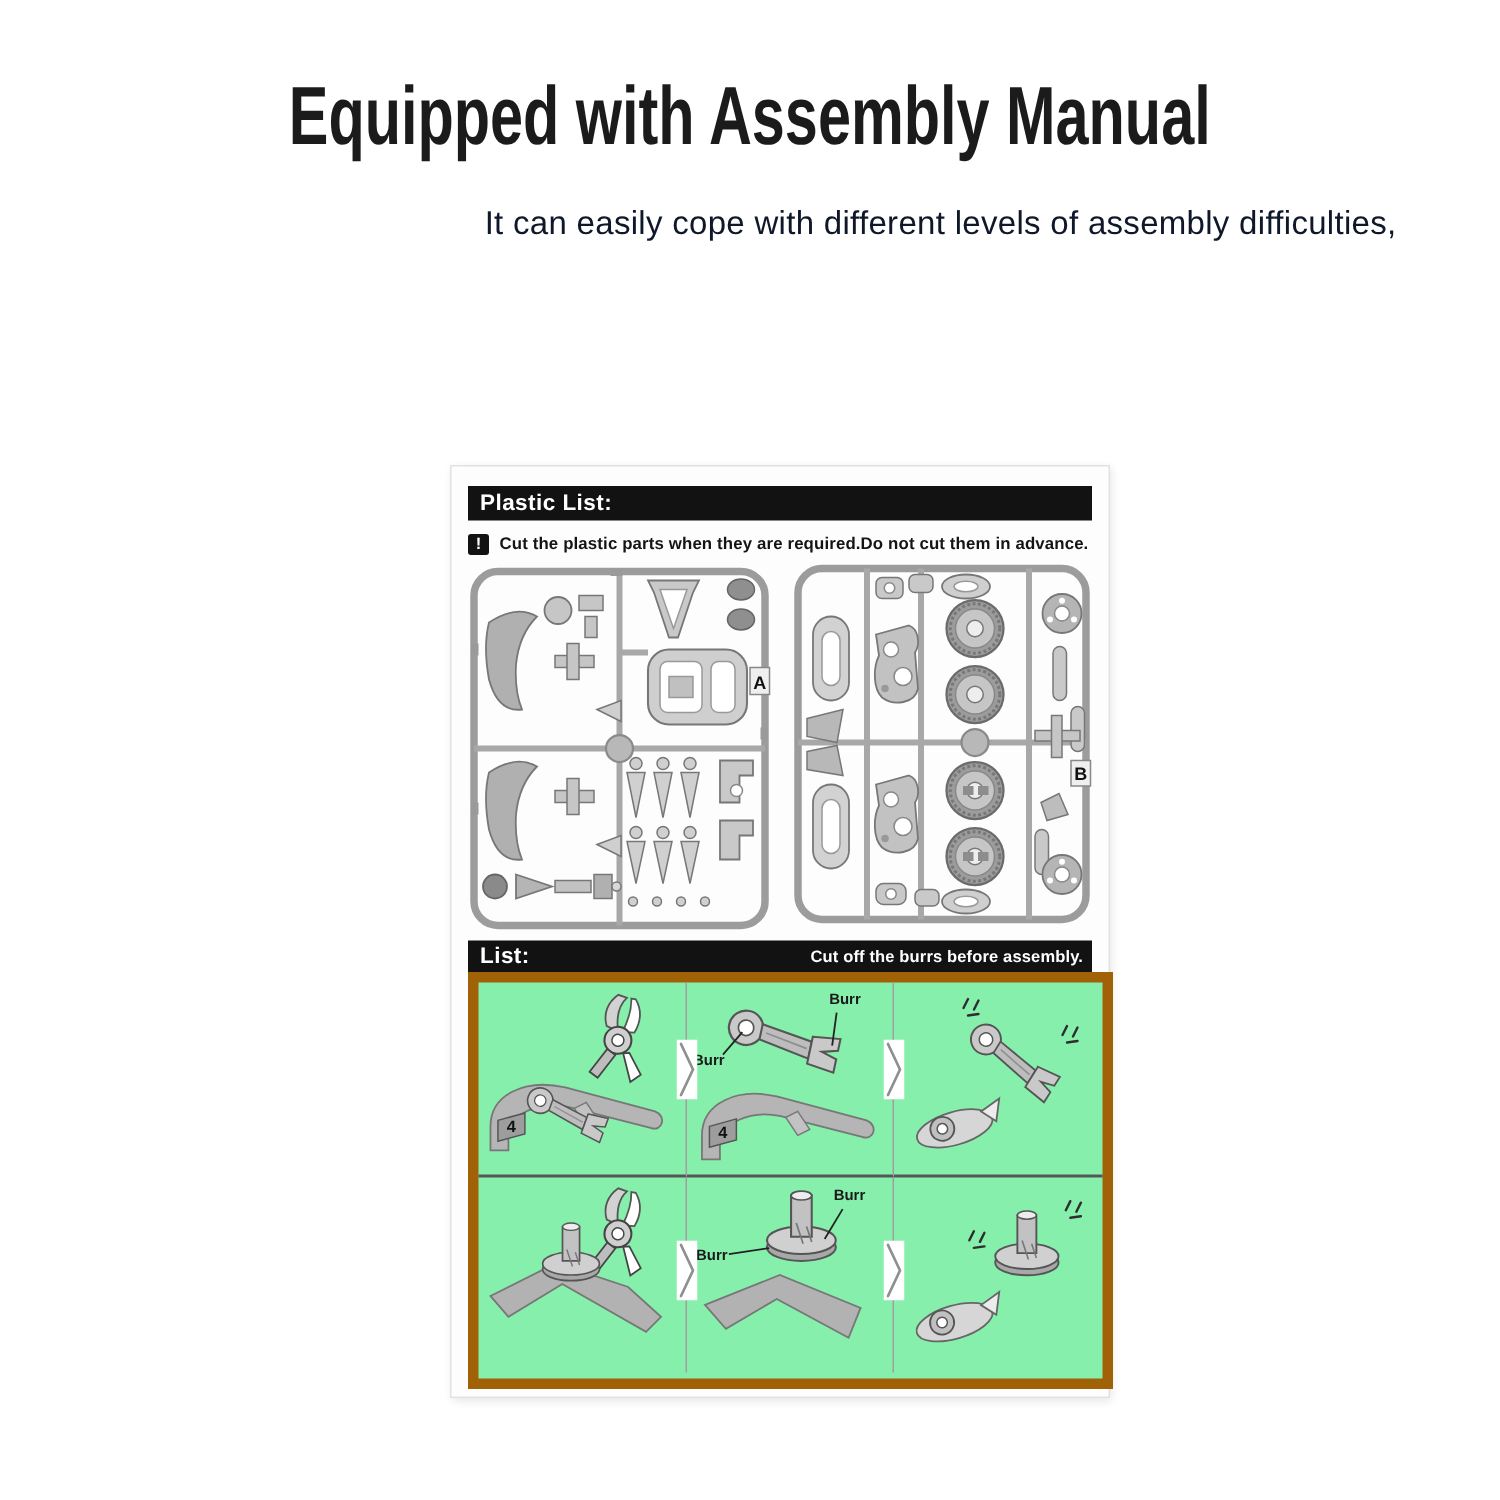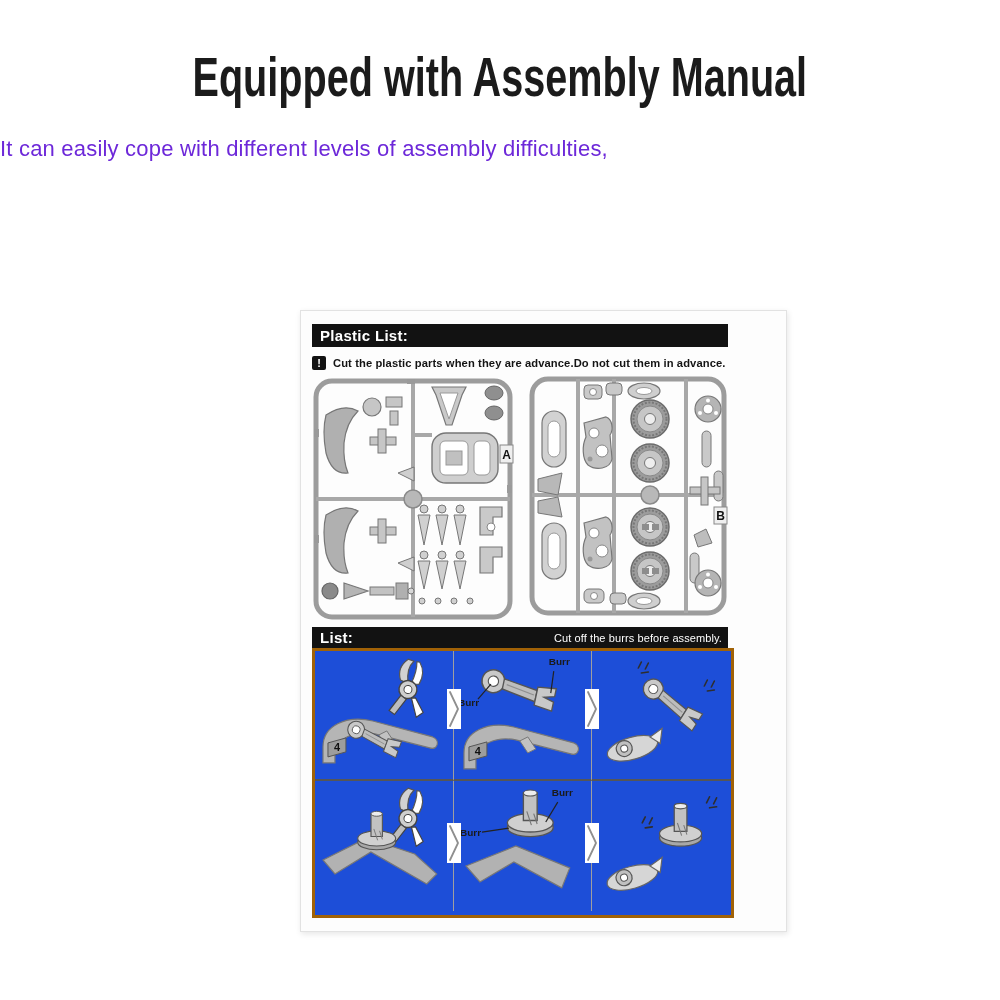--- a/index.html
+++ b/index.html
@@ -2,38 +2,38 @@
 <html><head>
 <meta charset="utf-8">
 <style>
   html,body{margin:0;padding:0;background:#ffffff;}
   .canvas{position:relative;width:1000px;height:1000px;background:#ffffff;overflow:hidden;
           font-family:"Liberation Sans",sans-serif;}
   
   .title{position:absolute;top:46px;left:0;width:1000px;text-align:center;line-height:62px;
          font-size:55px;font-weight:800;color:#1b1b1b;white-space:nowrap;}
   .title-inner{display:inline-block;transform:scaleX(.72);transform-origin:center;letter-spacing:0;}
-  .subtitle{position:absolute;top:127px;left:0;width:931px;text-align:left;
-            font-size:22px;line-height:43px;color:#6d28d9;font-weight:400;letter-spacing:.2px;}
+  .subtitle{position:absolute;top:127px;left:0;width:931px;text-align:right;
+            font-size:22px;line-height:43px;color:#0f172a;font-weight:400;letter-spacing:.2px;}
   
   .manual{position:absolute;left:300px;top:310px;width:438px;height:620px;background:#fdfdfd;
-          border:1px solid #e2e2e2;box-shadow:1px 2px 6px rgba(0,0,0,.10);padding-left:47px;}
+          border:1px solid #e2e2e2;box-shadow:1px 2px 6px rgba(0,0,0,.10);}
   .bar{position:absolute;left:11px;width:416px;background:#121212;color:#ffffff;
        display:flex;align-items:center;justify-content:space-between;}
   .pl-bar{top:13px;height:23px;}
   .bar .bar-title{font-size:15px;font-weight:bold;padding-left:8px;letter-spacing:.3px;}
-  .bar .bar-note{font-size:11px;font-weight:normal;padding-right:6px;letter-spacing:.1px;}
+  .bar .bar-note{font-size:11px;font-weight:bold;padding-right:6px;letter-spacing:.1px;}
   .warning{position:absolute;left:11px;top:44px;height:16px;display:flex;align-items:center;gap:7px;}
   .warn-icon{width:14px;height:14px;background:#121212;border-radius:2px;color:#fff;
              font-size:11px;font-weight:bold;display:flex;align-items:center;justify-content:center;line-height:1;}
   .warn-text{font-size:11.2px;font-weight:bold;color:#141414;letter-spacing:.1px;}
   .sprues{position:absolute;left:11px;top:64px;width:416px;height:248px;display:block;}
   .hints-bar{top:316px;height:21px;}
-  .hints-grid{position:absolute;left:11px;top:337px;width:416px;height:264px;border:3px solid #a16207;
-              display:grid;grid-template-columns:repeat(3,1fr);grid-template-rows:130px 130px;background:#1d4ed8;}
+  .hints-grid{position:absolute;left:11px;top:337px;width:416px;height:264px;border:7px solid #a16207;
+              display:grid;grid-template-columns:repeat(3,1fr);grid-template-rows:130px 130px;background:#86efac;}
   .cell{position:relative;border-right:1px solid #9f9f9f;}
   .cell:nth-child(3n){border-right:none;}
   .cell:nth-child(-n+3){border-bottom:2px solid #565656;}
   .cell svg{display:block;width:100%;height:100%;}
   .chev{position:absolute;width:14px;height:40px;}
   .chev.c1{left:calc(33.333% - 7px);}  .chev.c2{left:calc(66.667% - 7px);}
   .chev.r1{top:38px;}                  .chev.r2{top:172px;}
   text{font-family:"Liberation Sans",sans-serif;}
 </style>
 </head>
@@ -95,21 +95,21 @@
         </g>
       </defs>
     </svg>
 
     <div class="bar pl-bar">
       <span class="bar-title">Plastic List:</span>
     </div>
 
     <div class="warning">
       <span class="warn-icon">!</span>
-      <span class="warn-text">Cut the plastic parts when they are advance.Do not cut them in advance.</span>
+      <span class="warn-text">Cut the plastic parts when they are required.Do not cut them in advance.</span>
     </div>
 
     <svg class="sprues" viewBox="0 0 416 248">
 
       <g>
         <rect x="4" y="6" width="194" height="236" rx="16" fill="none" stroke="#9c9c9c" stroke-width="5"></rect>
         <path d="M101,6 V242 M4,124 H198 M101,60 H120" stroke="#a8a8a8" stroke-width="4" fill="none"></path>
         <circle cx="101" cy="124" r="9" fill="#b8b8b8" stroke="#8a8a8a" stroke-width="1.5"></circle>
         <g fill="#9a9a9a">
             <rect x="2" y="54" width="5" height="8"></rect>

